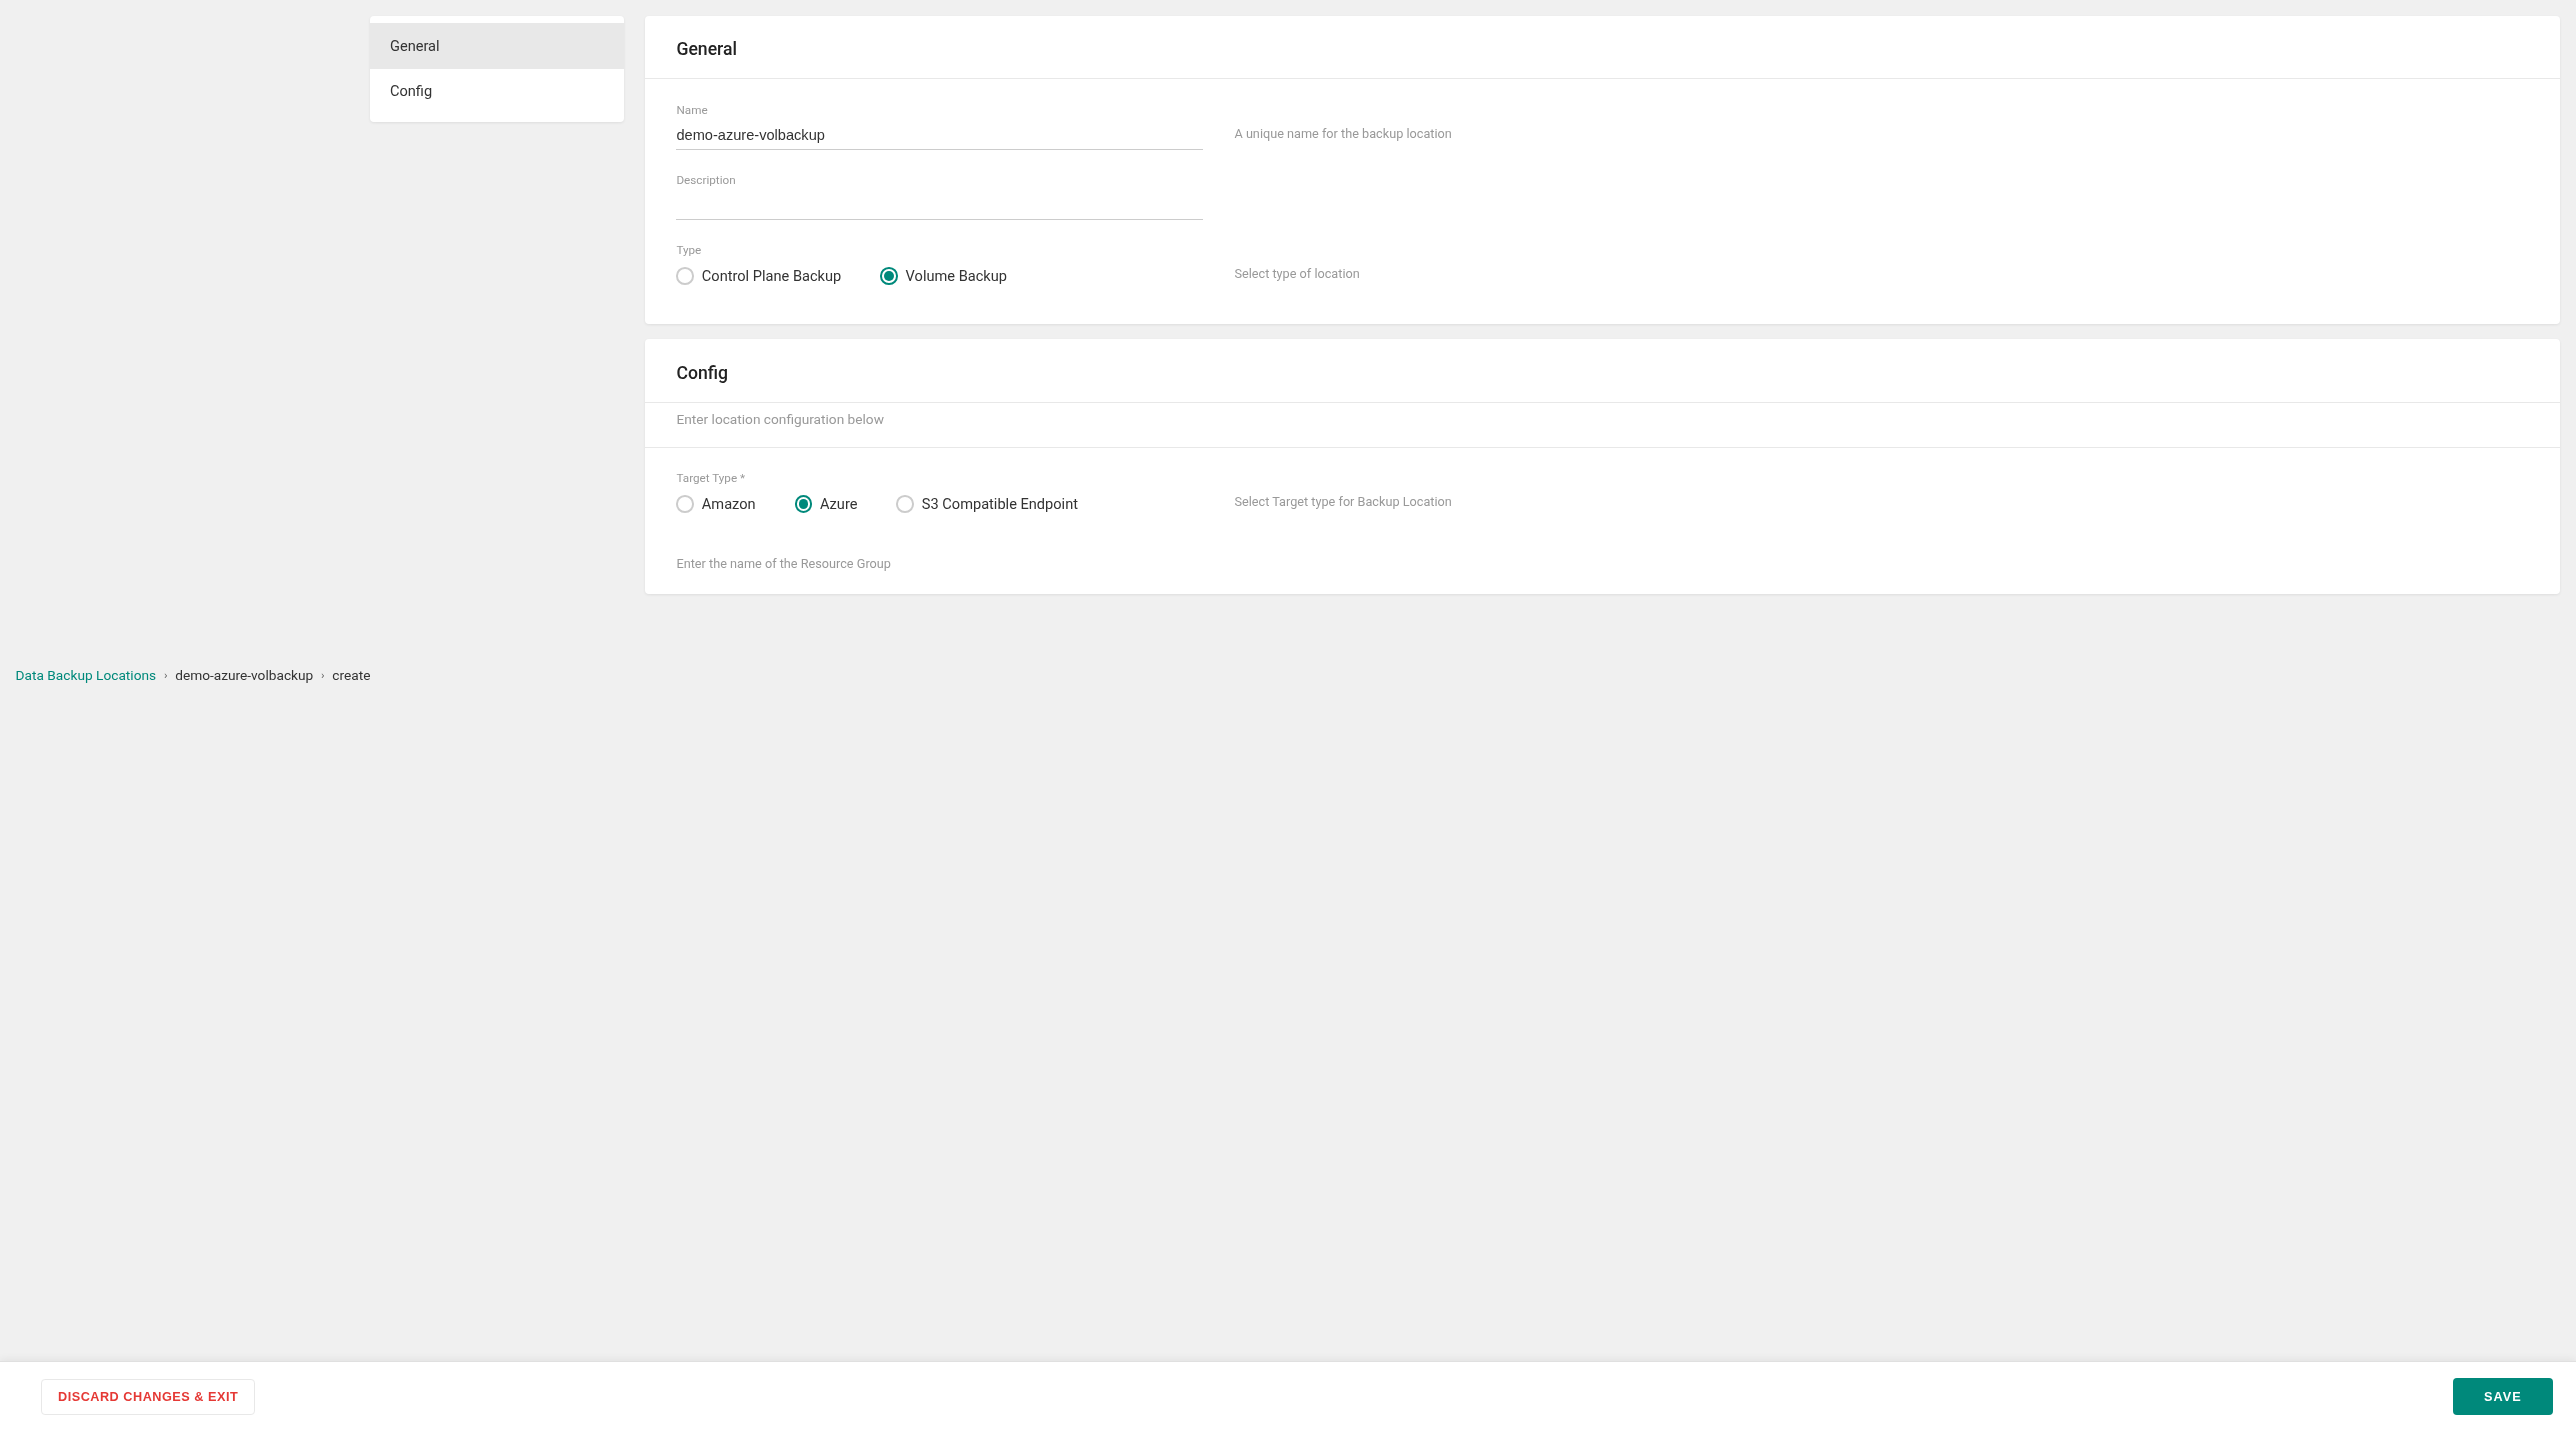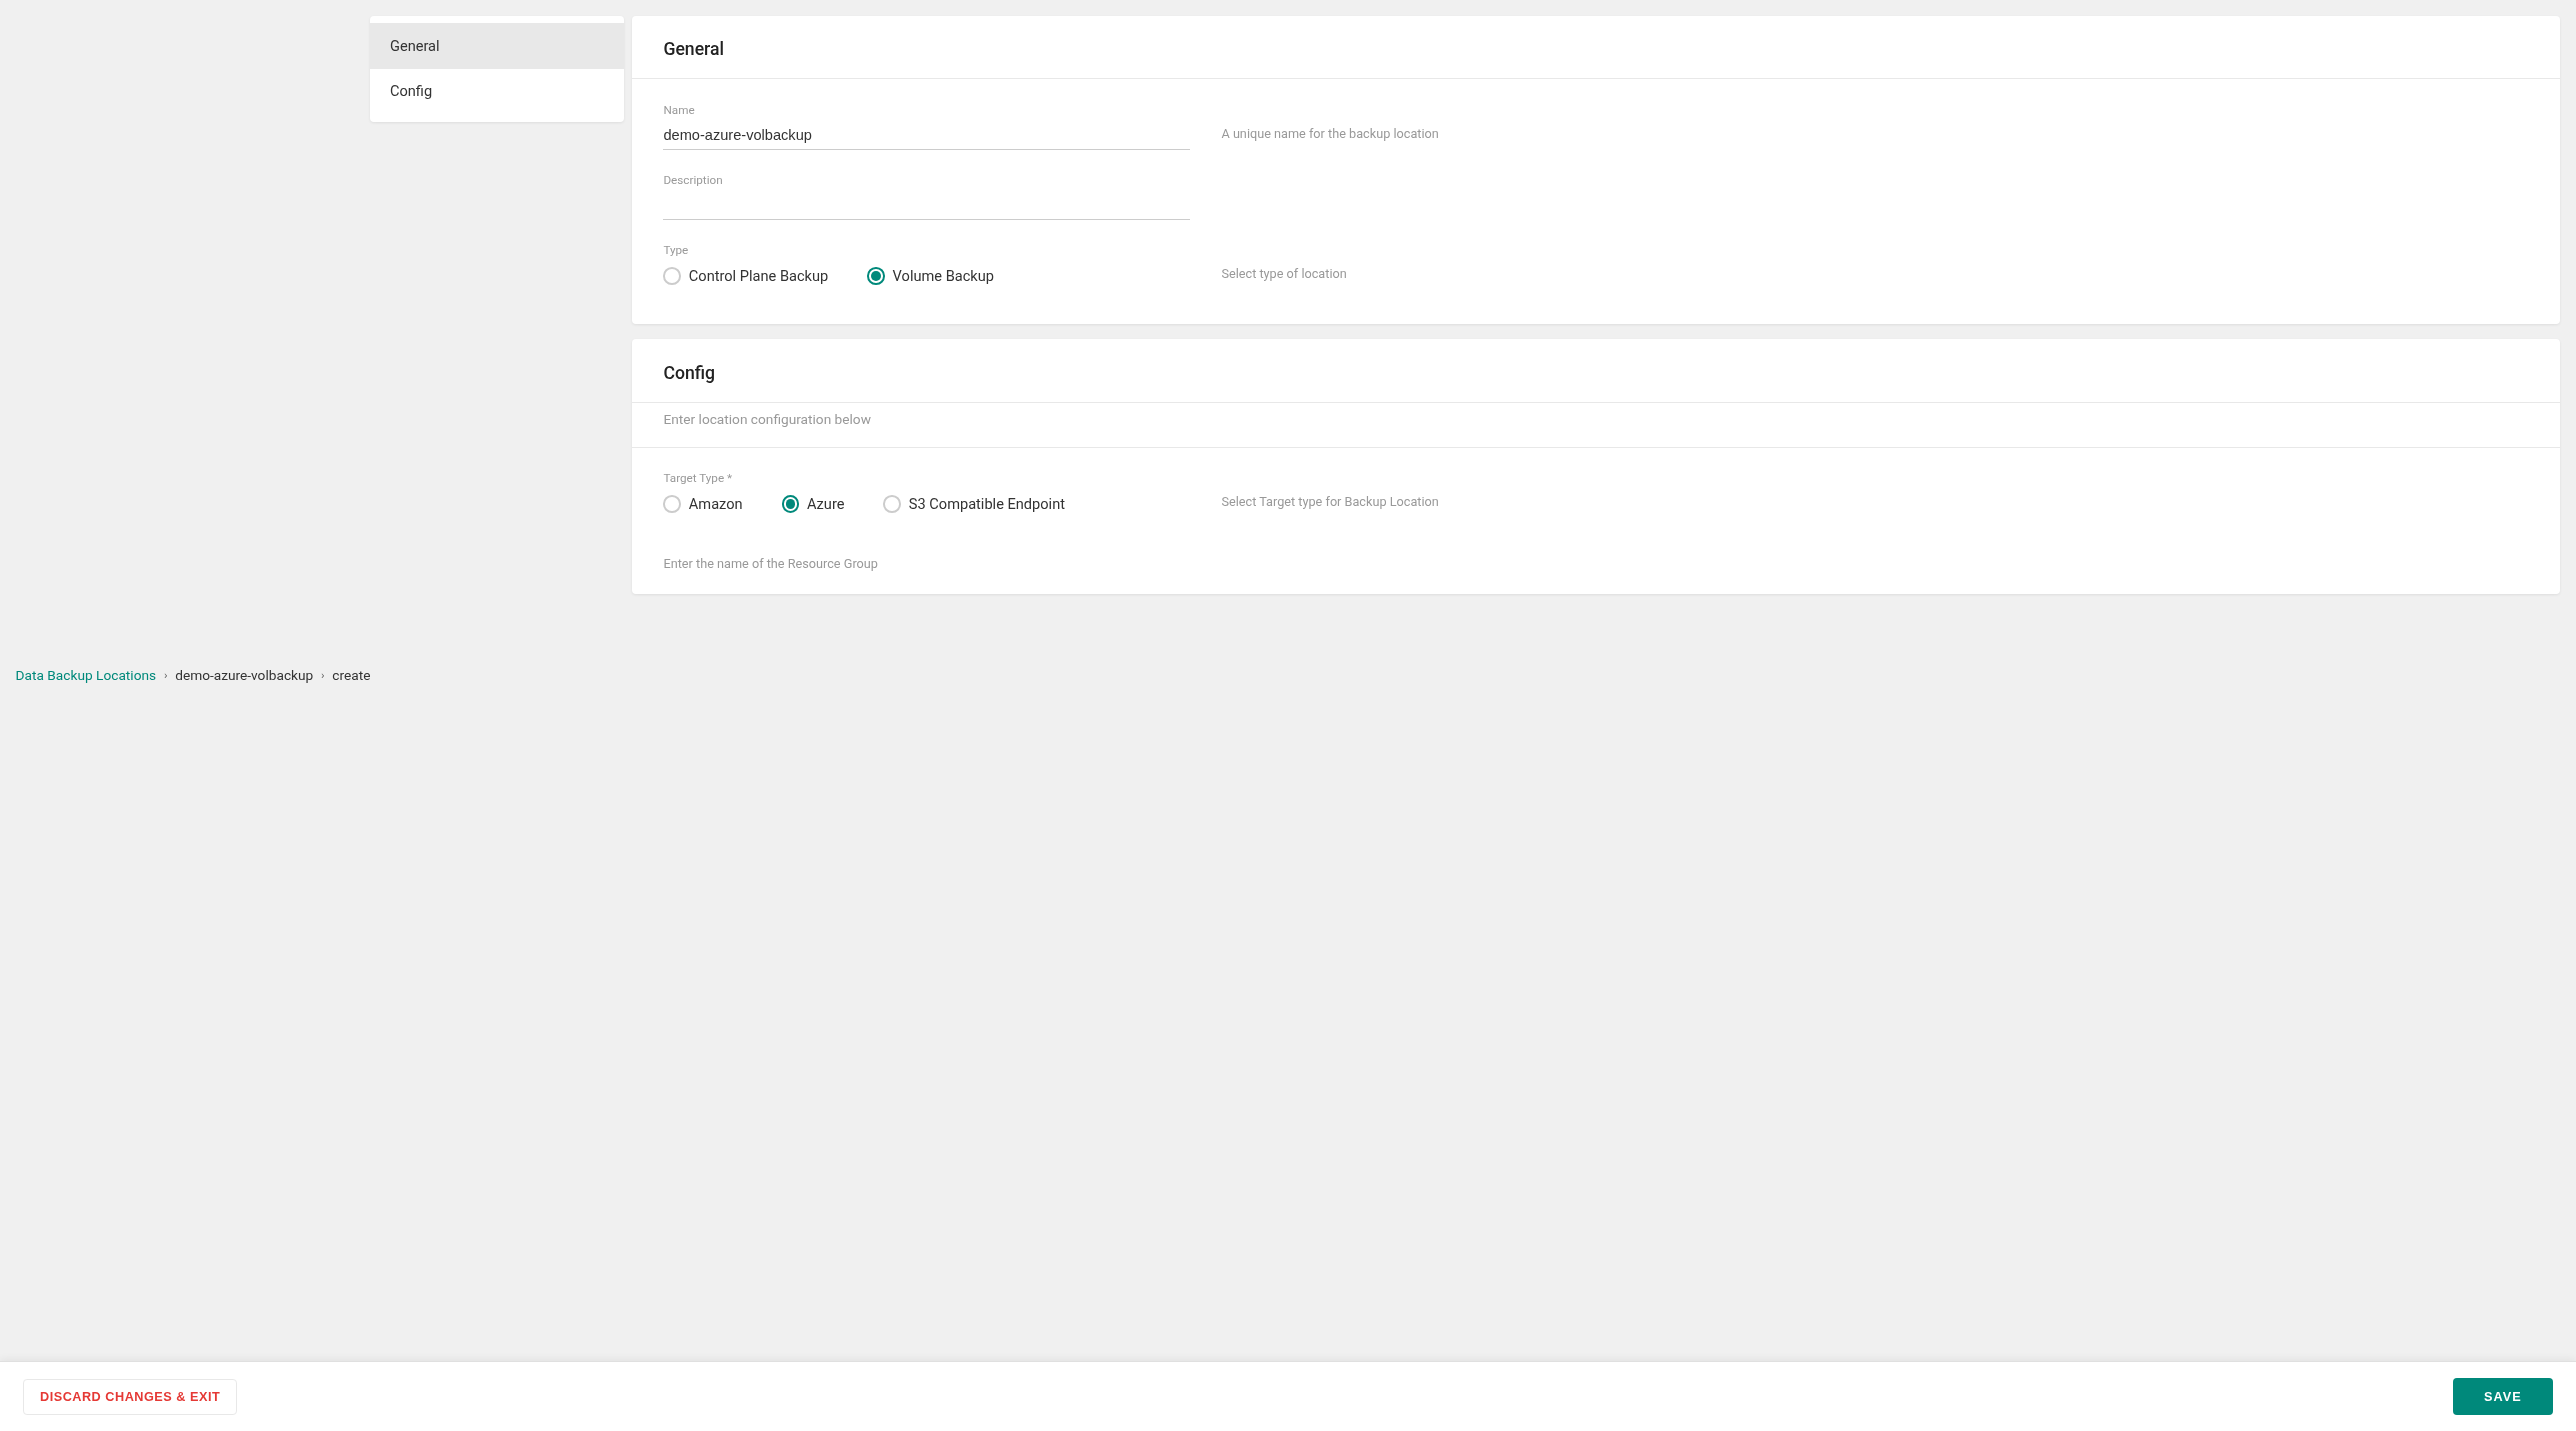--- a/index.html
+++ b/index.html
@@ -32,21 +32,21 @@
     .breadcrumb-sep {
       color: #666;
       font-size: 11.7px;
     }
     .breadcrumb-current {
       color: #333;
     }
 
     .main-content {
       display: flex;
-      gap: 8px;
+      gap: 21px;
       flex: 1;
     }
 
     .sidebar {
       width: 254px;
       background: #fff;
       border-radius: 3.9px;
       height: fit-content;
       padding: 7.8px 0;
       box-shadow: 0 1px 2.9px rgba(0,0,0,0.08);
@@ -245,20 +245,21 @@
       border: none;
       color: #e53935;
       font-size: 12.7px;
       font-weight: 600;
       letter-spacing: 0.5px;
       cursor: pointer;
       padding: 9.8px 15.6px;
       text-transform: uppercase;
       border: 1px solid #e8e8e8;
       border-radius: 3.9px;
+      margin-left: 18px;
     }
 
     .save-btn {
       background: #00897b;
       color: #fff;
       border: none;
       border-radius: 3.9px;
       font-size: 12.7px;
       font-weight: 600;
       letter-spacing: 1px;

